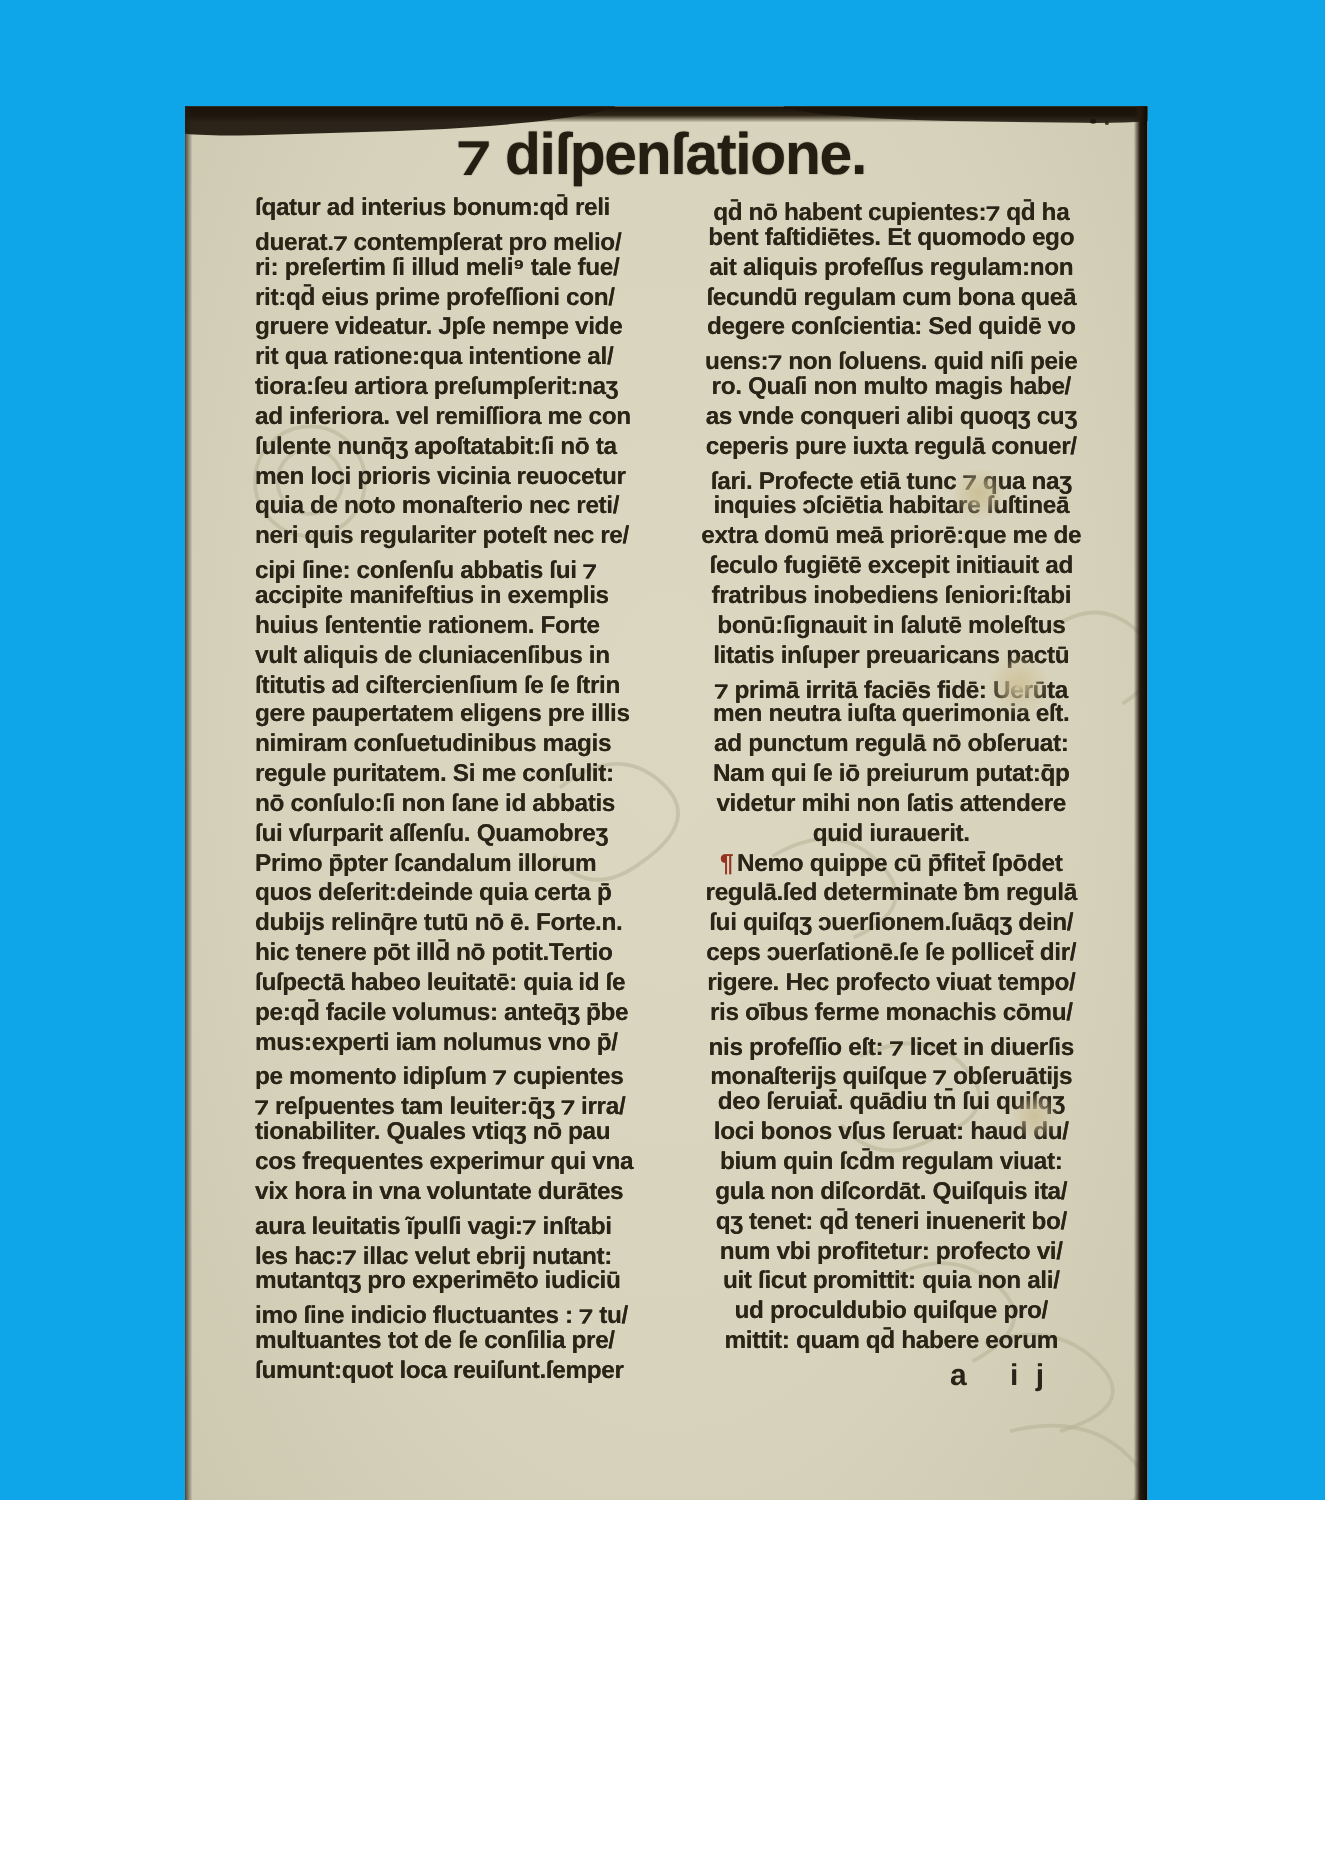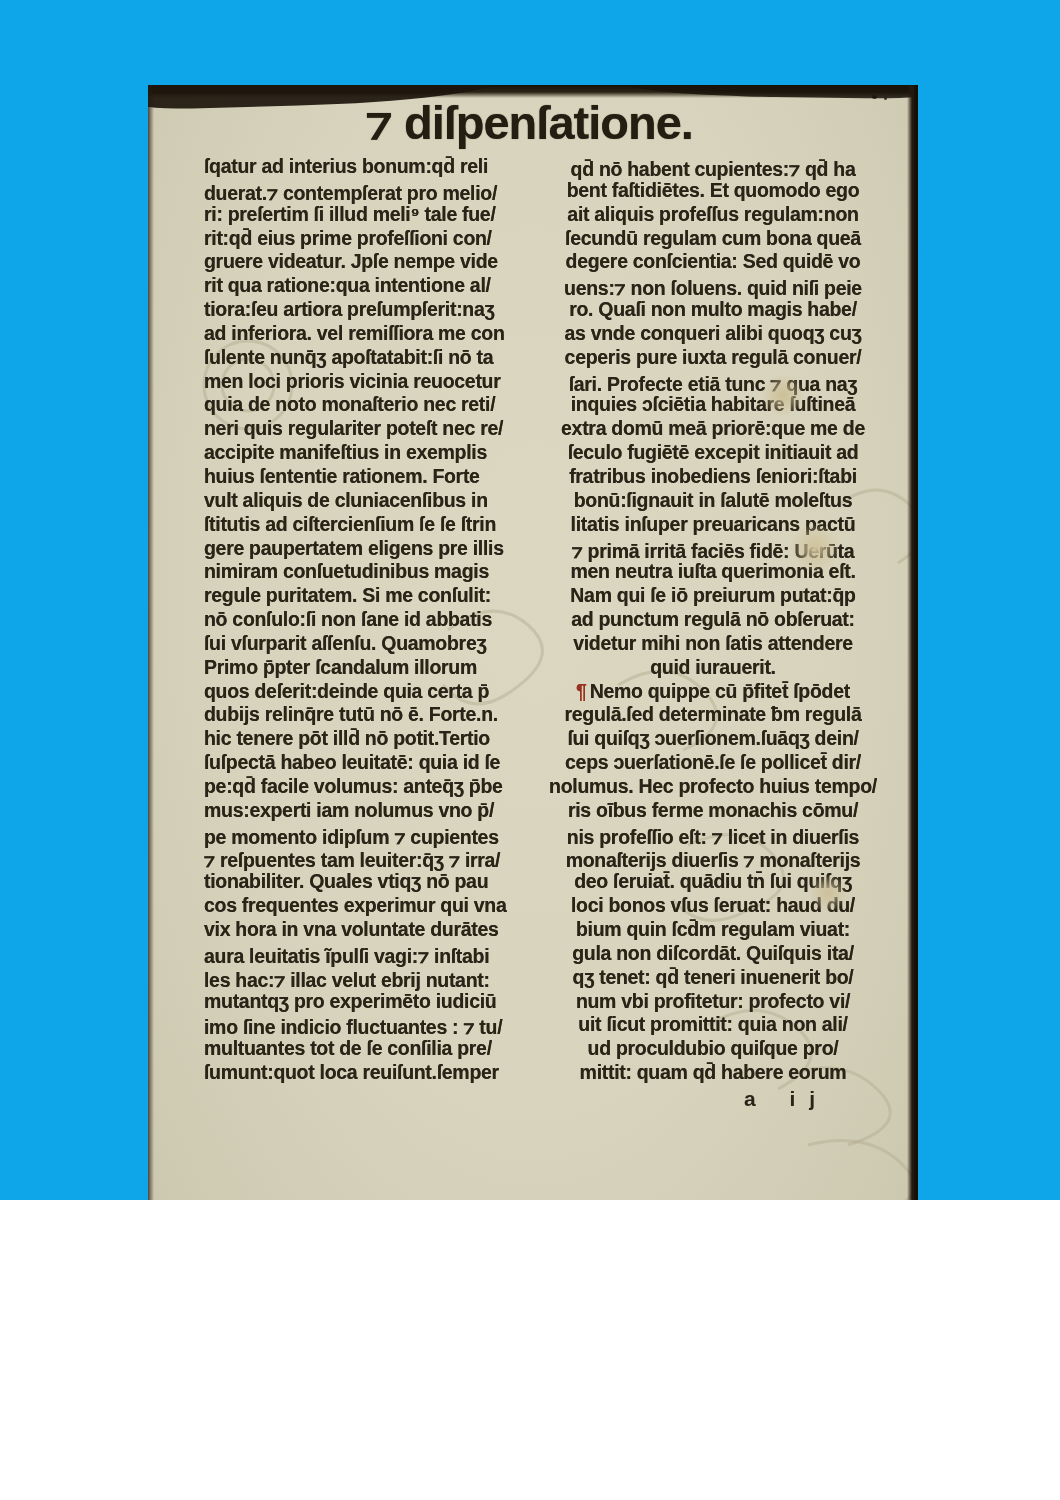--- a/index.html
+++ b/index.html
@@ -31,21 +31,21 @@
   
   .title{position:absolute;left:218px;top:4px;font-size:47px;font-weight:bold;color:#241d12;
          letter-spacing:-1px;white-space:nowrap;text-shadow:0 0 1px rgba(30,22,10,.65);}
   
   .col{position:absolute;top:70px;color:#2a2318;font-size:19.5px;font-weight:bold;
        letter-spacing:-0.3px;text-shadow:0 0 0.5px rgba(38,28,14,.7);}
   .col-left{left:56px;width:334px;}
   .col-right{left:394px;width:342px;text-align:center;}
   .line{height:23.85px;white-space:nowrap;overflow:visible;}
   .rubric{color:#96321f;font-weight:bold;padding-right:3px;text-shadow:0 0 0.5px rgba(140,40,20,.6);}
-  .signature{position:absolute;left:596px;top:1002px;font-size:21px;font-weight:bold;color:#2a2318;
+  .signature{position:absolute;left:612px;top:1002px;font-size:24px;font-weight:bold;color:#2a2318;
              letter-spacing:14px;}
   .ink-dot{position:absolute;left:360px;top:1153px;width:9px;height:10px;border-radius:50%;
            background:radial-gradient(circle at 40% 40%, #4a4135, #2e2820);}
   .speck1{position:absolute;left:724px;top:10px;width:5px;height:4px;border-radius:50%;background:#3a3122;}
   .speck2{position:absolute;left:736px;top:12px;width:3px;height:3px;border-radius:50%;background:#463c2a;}
   .stain1{position:absolute;left:612px;top:290px;width:46px;height:40px;border-radius:50%;
           background:radial-gradient(circle,#cbbf96 0%,rgba(203,191,150,0) 70%);}
   .stain2{position:absolute;left:640px;top:440px;width:54px;height:46px;border-radius:50%;
           background:radial-gradient(circle,#cfc29a 0%,rgba(207,194,154,0) 70%);}
   .stain3{position:absolute;left:660px;top:790px;width:40px;height:36px;border-radius:50%;
@@ -80,20 +80,21 @@
         <div class="line">ri: preſertim ſi illud meli⁹ tale fue/</div>
         <div class="line">rit:qd̄ eius prime profeſſioni con/</div>
         <div class="line">gruere videatur. Jpſe nempe vide</div>
         <div class="line">rit qua ratione:qua intentione al/</div>
         <div class="line">tiora:ſeu artiora preſumpſerit:naʒ</div>
         <div class="line">ad inferiora. vel remiſſiora me con</div>
         <div class="line">ſulente nunq̄ʒ apoſtatabit:ſi nō ta</div>
         <div class="line">men loci prioris vicinia reuocetur</div>
         <div class="line">quia de noto monaſterio nec reti/</div>
         <div class="line">neri quis regulariter poteſt nec re/</div>
+        <div class="line">cipi ſine: conſenſu abbatis ſui ⁊</div>
         <div class="line">accipite manifeſtius in exemplis</div>
         <div class="line">huius ſententie rationem. Forte</div>
         <div class="line">vult aliquis de cluniacenſibus in</div>
         <div class="line">ſtitutis ad ciſtercienſium ſe ſe ſtrin</div>
         <div class="line">gere paupertatem eligens pre illis</div>
         <div class="line">nimiram conſuetudinibus magis</div>
         <div class="line">regule puritatem. Si me conſulit:</div>
         <div class="line">nō conſulo:ſi non ſane id abbatis</div>
         <div class="line">ſui vſurparit aſſenſu. Quamobreʒ</div>
         <div class="line">Primo p̄pter ſcandalum illorum</div>
@@ -127,32 +128,32 @@
         <div class="line">ceperis pure iuxta regulā conuer/</div>
         <div class="line">ſari. Profecte etiā tunc ⁊ qua naʒ</div>
         <div class="line">inquies ɔſciētia habitare ſuſtineā</div>
         <div class="line">extra domū meā priorē:que me de</div>
         <div class="line">ſeculo fugiētē excepit initiauit ad</div>
         <div class="line">fratribus inobediens ſeniori:ſtabi</div>
         <div class="line">bonū:ſignauit in ſalutē moleſtus</div>
         <div class="line">litatis inſuper preuaricans pactū</div>
         <div class="line">⁊ primā irritā faciēs fidē: Uerūta</div>
         <div class="line">men neutra iuſta querimonia eſt.</div>
+        <div class="line">ad punctum regulā nō obſeruat:</div>
         <div class="line">Nam qui ſe iō preiurum putat:q̄p</div>
-        <div class="line">ad punctum regulā nō obſeruat:</div>
         <div class="line">videtur mihi non ſatis attendere</div>
         <div class="line">quid iurauerit.</div>
         <div class="line"><span class="rubric">¶</span>Nemo quippe cū p̄fitet̄ ſpōdet</div>
         <div class="line">regulā.ſed determinate ƀm regulā</div>
         <div class="line">ſui quiſqʒ ɔuerſionem.ſuāqʒ dein/</div>
         <div class="line">ceps ɔuerſationē.ſe ſe pollicet̄ dir/</div>
-        <div class="line">nolumus. Hec profecto huius tempo/</div>
+        <div class="line">rigere. Hec profecto viuat tempo/</div>
         <div class="line">ris oībus ferme monachis cōmu/</div>
         <div class="line">nis profeſſio eſt: ⁊ licet in diuerſis</div>
-        <div class="line">monaſterijs diuerſis ⁊ monaſterijs</div>
+        <div class="line">monaſterijs quiſque ⁊ obſeruātijs</div>
         <div class="line">deo ſeruiat̄. quādiu tn̄ ſui quiſqʒ</div>
         <div class="line">loci bonos vſus ſeruat: haud du/</div>
         <div class="line">bium quin ſcd̄m regulam viuat:</div>
         <div class="line">gula non diſcordāt. Quiſquis ita/</div>
         <div class="line">qʒ tenet: qd̄ teneri inuenerit bo/</div>
         <div class="line">num vbi profitetur: profecto vi/</div>
         <div class="line">uit ſicut promittit: quia non ali/</div>
         <div class="line">ud proculdubio quiſque pro/</div>
         <div class="line">mittit: quam qd̄ habere eorum</div>
       </div>

